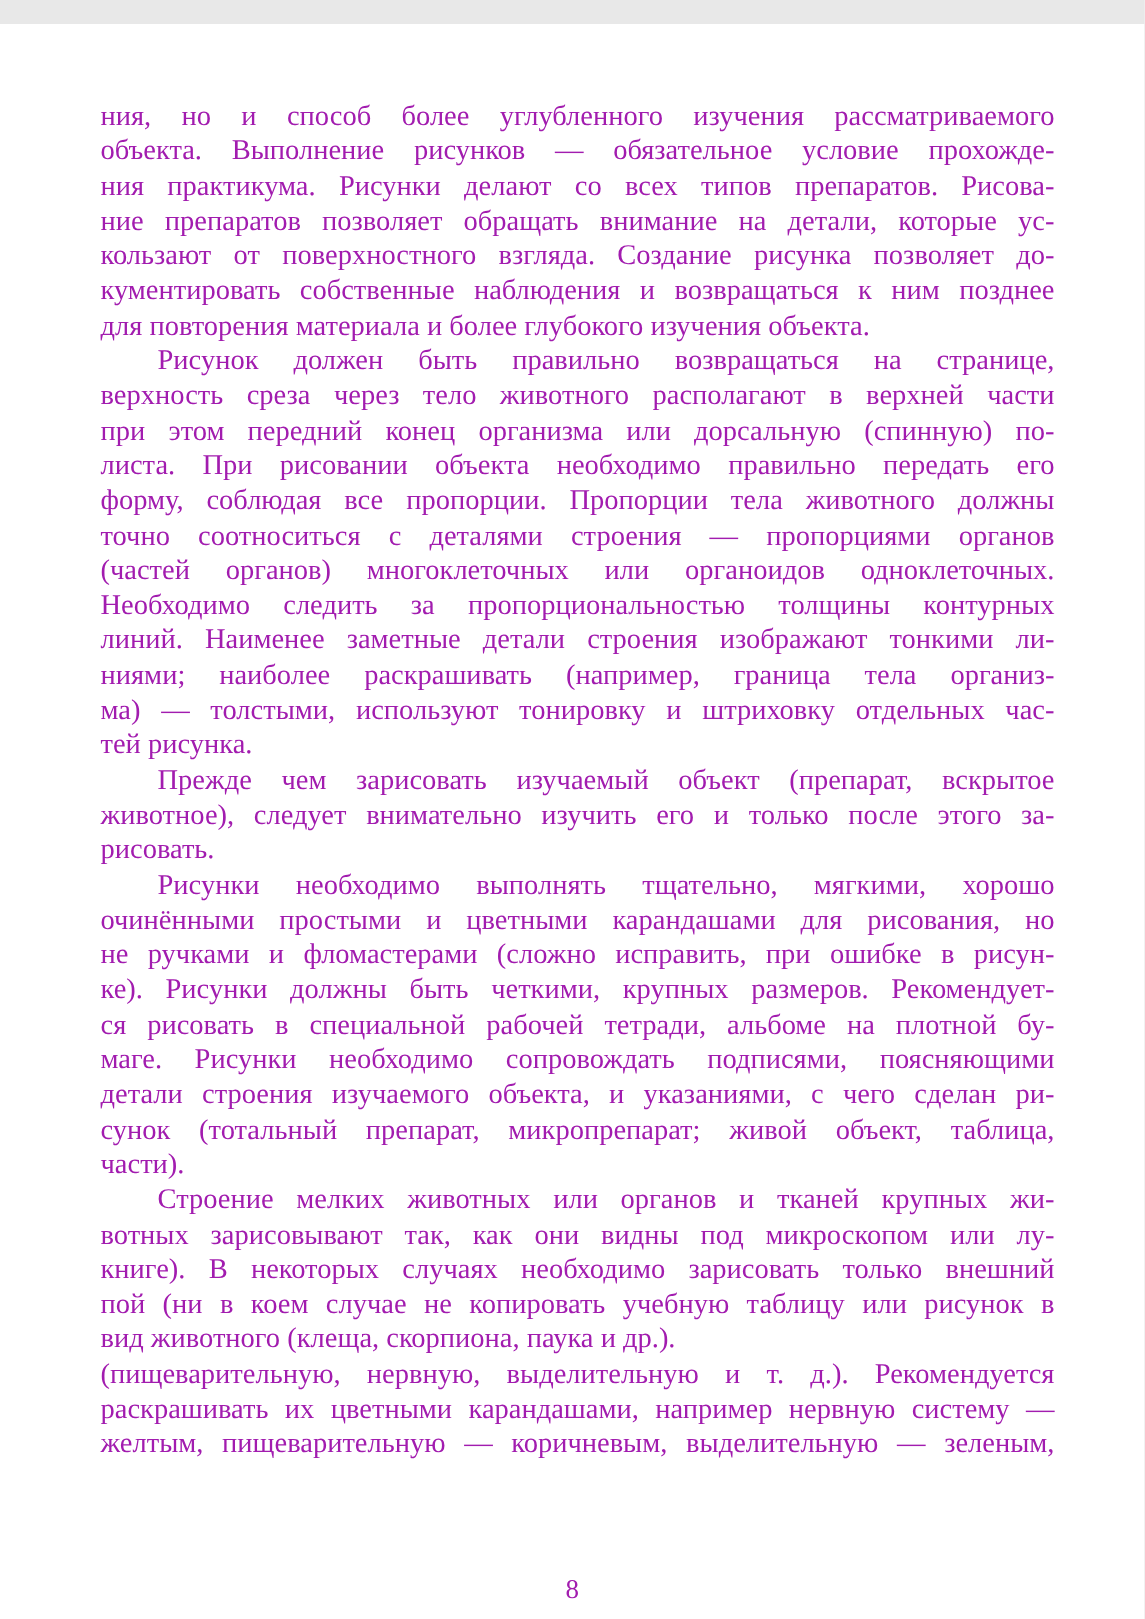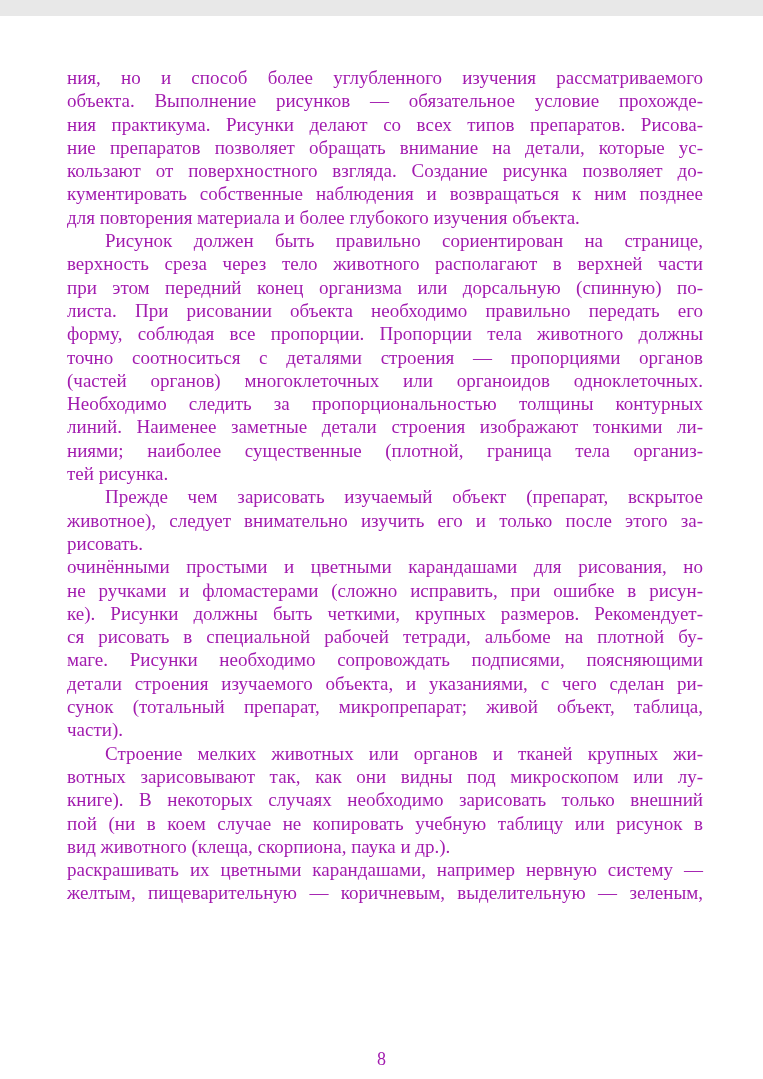--- a/index.html
+++ b/index.html
@@ -56,59 +56,62 @@
       <div class="line">ния, но и способ более углубленного изучения рассматриваемого</div>
       <div class="line">объекта. Выполнение рисунков — обязательное условие прохожде-</div>
       <div class="line">ния практикума. Рисунки делают со всех типов препаратов. Рисова-</div>
       <div class="line">ние препаратов позволяет обращать внимание на детали, которые ус-</div>
       <div class="line">кользают от поверхностного взгляда. Создание рисунка позволяет до-</div>
       <div class="line">кументировать собственные наблюдения и возвращаться к ним позднее</div>
       <div class="line end">для повторения материала и более глубокого изучения объекта.</div>
     </div>
 
     <div>
-      <div class="line ind">Рисунок должен быть правильно сориентирован на странице,</div>
+      <div class="line ind">Рисунок должен быть правильно возвращаться на странице,</div>
       <div class="line">верхность среза через тело животного располагают в верхней части</div>
       <div class="line">при этом передний конец организма или дорсальную (спинную) по-</div>
       <div class="line">листа. При рисовании объекта необходимо правильно передать его</div>
       <div class="line">форму, соблюдая все пропорции. Пропорции тела животного должны</div>
       <div class="line">точно соотноситься с деталями строения — пропорциями органов</div>
       <div class="line">(частей органов) многоклеточных или органоидов одноклеточных.</div>
       <div class="line">Необходимо следить за пропорциональностью толщины контурных</div>
       <div class="line">линий. Наименее заметные детали строения изображают тонкими ли-</div>
-      <div class="line">ниями; наиболее существенные (плотной, граница тела организ-</div>
+      <div class="line">ниями; наиболее раскрашивать (например, граница тела организ-</div>
+      <div class="line">ма) — толстыми, используют тонировку и штриховку отдельных час-</div>
       <div class="line end">тей рисунка.</div>
     </div>
 
     <div>
       <div class="line ind">Прежде чем зарисовать изучаемый объект (препарат, вскрытое</div>
       <div class="line">животное), следует внимательно изучить его и только после этого за-</div>
       <div class="line end">рисовать.</div>
     </div>
 
     <div>
+      <div class="line ind">Рисунки необходимо выполнять тщательно, мягкими, хорошо</div>
       <div class="line">очинёнными простыми и цветными карандашами для рисования, но</div>
       <div class="line">не ручками и фломастерами (сложно исправить, при ошибке в рисун-</div>
       <div class="line">ке). Рисунки должны быть четкими, крупных размеров. Рекомендует-</div>
       <div class="line">ся рисовать в специальной рабочей тетради, альбоме на плотной бу-</div>
       <div class="line">маге. Рисунки необходимо сопровождать подписями, поясняющими</div>
       <div class="line">детали строения изучаемого объекта, и указаниями, с чего сделан ри-</div>
       <div class="line">сунок (тотальный препарат, микропрепарат; живой объект, таблица,</div>
       <div class="line end">части).</div>
     </div>
 
     <div>
       <div class="line ind">Строение мелких животных или органов и тканей крупных жи-</div>
       <div class="line">вотных зарисовывают так, как они видны под микроскопом или лу-</div>
       <div class="line">книге). В некоторых случаях необходимо зарисовать только внешний</div>
       <div class="line">пой (ни в коем случае не копировать учебную таблицу или рисунок в</div>
       <div class="line end">вид животного (клеща, скорпиона, паука и др.).</div>
     </div>
 
     <div>
+      <div class="line">(пищеварительную, нервную, выделительную и т. д.). Рекомендуется</div>
       <div class="line">раскрашивать их цветными карандашами, например нервную систему —</div>
       <div class="line">желтым, пищеварительную — коричневым, выделительную — зеленым,</div>
     </div>
 
   </div>
 
   <div class="folio">8</div>
 </div>
 
 </body></html>

